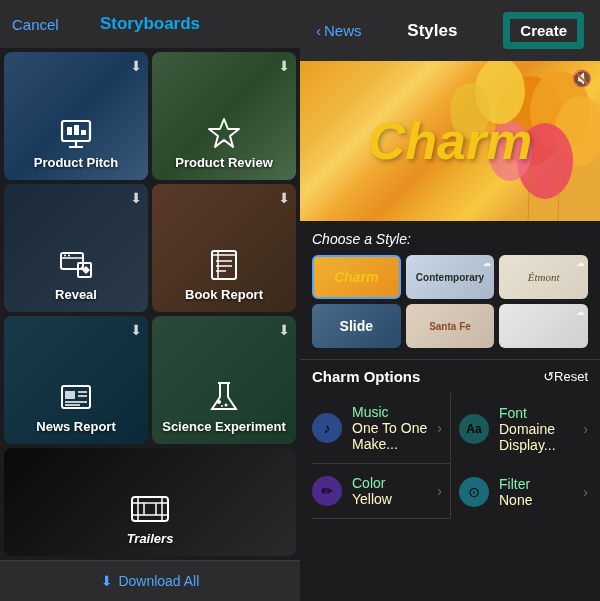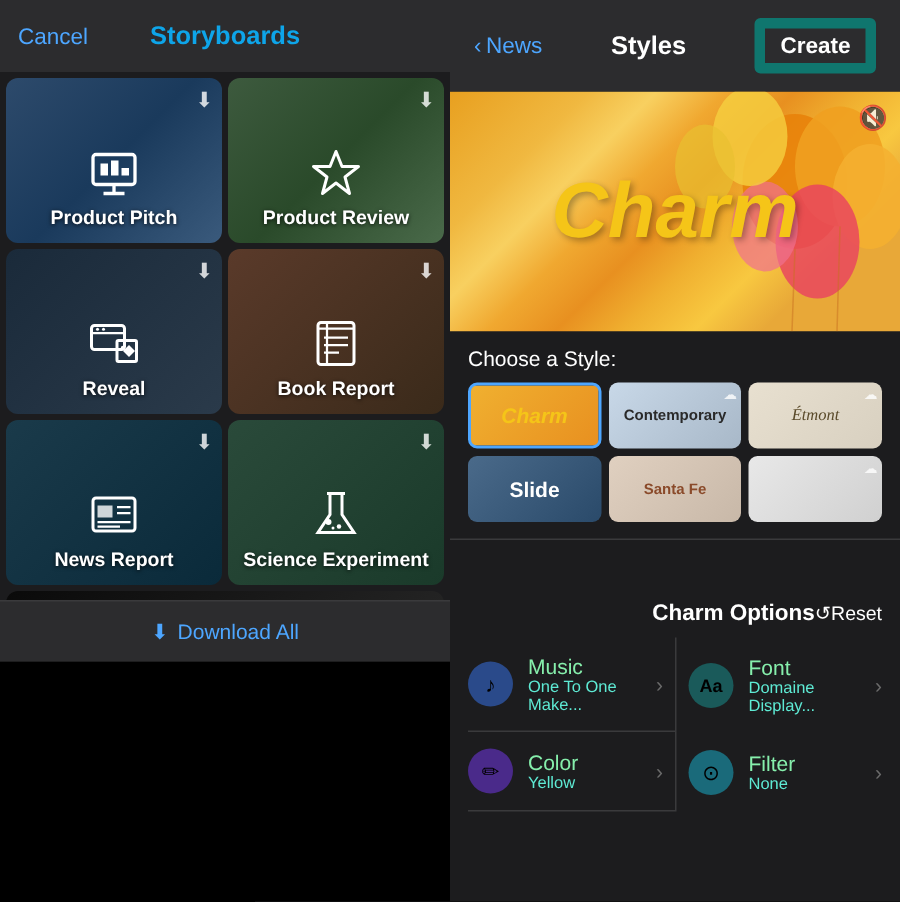--- a/index.html
+++ b/index.html
@@ -8,21 +8,21 @@
       height: 601px;
       display: flex;
       font-family: -apple-system, BlinkMacSystemFont, 'Helvetica Neue', sans-serif;
       background: #000;
       overflow: hidden;
     }
 
     
     .left-panel {
       width: 300px;
-      height: 441px;
+      height: 601px;
       background: #1c1c1e;
       display: flex;
       flex-direction: column;
     }
 
     .left-header {
       display: flex;
       align-items: center;
       justify-content: center;
       padding: 12px 16px;
@@ -221,20 +221,21 @@
 
     .styles-section {
       padding: 10px 12px 6px;
     }
 
     .styles-title {
       color: #fff;
       font-size: 14px;
       font-weight: 500;
       margin-bottom: 8px;
+      font-style: italic;
     }
 
     .styles-grid {
       display: grid;
       grid-template-columns: repeat(3, 1fr);
       gap: 5px;
       margin-bottom: 5px;
     }
 
     .style-thumb {
@@ -315,23 +316,22 @@
     }
 
     .charm-options {
       padding: 8px 12px 0;
       border-top: 1px solid #3a3a3c;
     }
 
     .charm-options-header {
       display: flex;
       align-items: center;
-      justify-content: flex-end;
+      justify-content: space-between;
       margin-bottom: 8px;
-      margin-top: 32px;
     }
 
     .charm-options-title {
       color: #fff;
       font-size: 15px;
       font-weight: 600;
     }
 
     .reset-btn {
       color: #ffffff;
@@ -382,22 +382,22 @@
       flex: 1;
     }
 
     .option-name {
       color: #86efac;
       font-size: 14px;
       font-weight: 500;
     }
 
     .option-value {
-      color: #5eead4;
-      font-size: 11px;
+      color: #fef9c3;
+      font-size: 14px;
     }
 
     .option-chevron {
       color: #6a6a6a;
       font-size: 14px;
     }
 
     .options-two-col {
       display: grid;
       grid-template-columns: 1fr 1fr;

